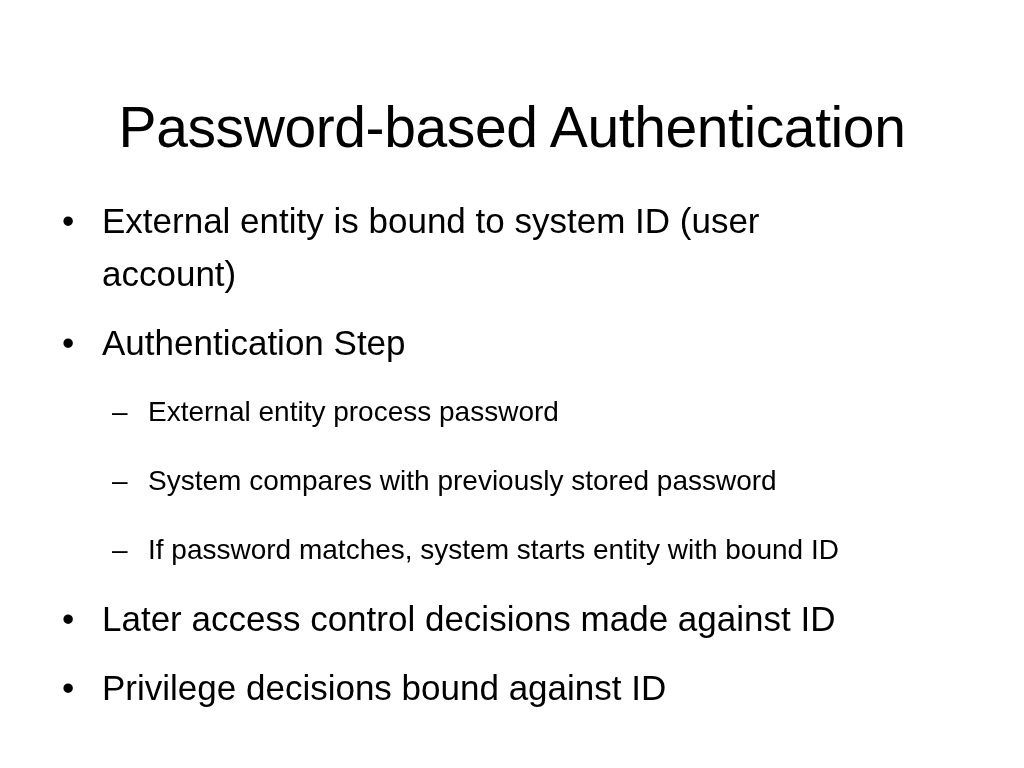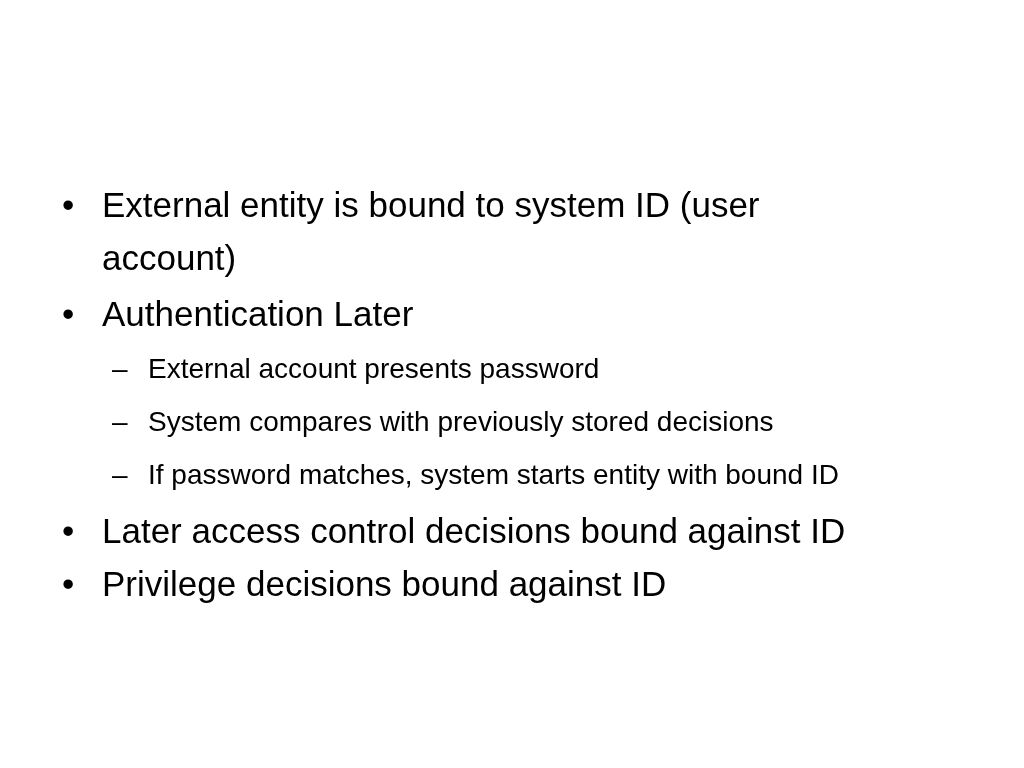--- a/index.html
+++ b/index.html
@@ -87,62 +87,64 @@
     line-height: 53px;
     text-align: left;
   }
 
   .marker {
     user-select: none;
   }
 
   .btext {
     display: block;
+    margin-top: 16px;
   }
 
   
   .gap-before-sub { margin-top: 2px; }
   .gap-before-l1  { margin-top: 3px; }
 </style>
 </head>
 <body>
 
 <div class="slide">
 
+  <h1 class="slide-title">Password-based Authentication</h1>
 
   <div class="slide-body">
 
     <div class="bullet level-1" style="width:790px;">
       <span class="marker">•</span>
       <span class="btext">External entity is bound to system ID (user account)</span>
     </div>
 
     <div class="bullet level-1 gap-before-l1">
       <span class="marker">•</span>
-      <span class="btext">Authentication Later</span>
+      <span class="btext">Authentication Step</span>
     </div>
 
     <div class="bullet level-2 gap-before-sub">
       <span class="marker">–</span>
-      <span class="btext">External account presents password</span>
+      <span class="btext">External entity process password</span>
     </div>
 
     <div class="bullet level-2">
       <span class="marker">–</span>
-      <span class="btext">System compares with previously stored decisions</span>
+      <span class="btext">System compares with previously stored password</span>
     </div>
 
     <div class="bullet level-2" style="width:860px;">
       <span class="marker">–</span>
       <span class="btext">If password matches, system starts entity with bound ID</span>
     </div>
 
     <div class="bullet level-1 gap-before-l1">
       <span class="marker">•</span>
-      <span class="btext">Later access control decisions bound against ID</span>
+      <span class="btext">Later access control decisions made against ID</span>
     </div>
 
     <div class="bullet level-1">
       <span class="marker">•</span>
       <span class="btext">Privilege decisions bound against ID</span>
     </div>
 
   </div>
 </div>
 

